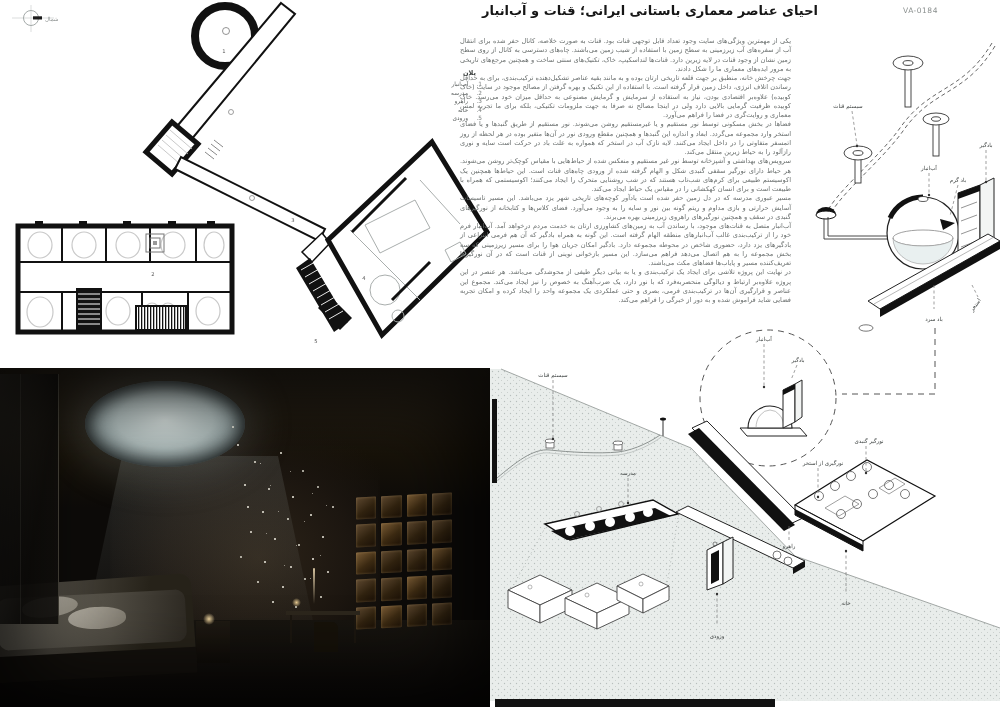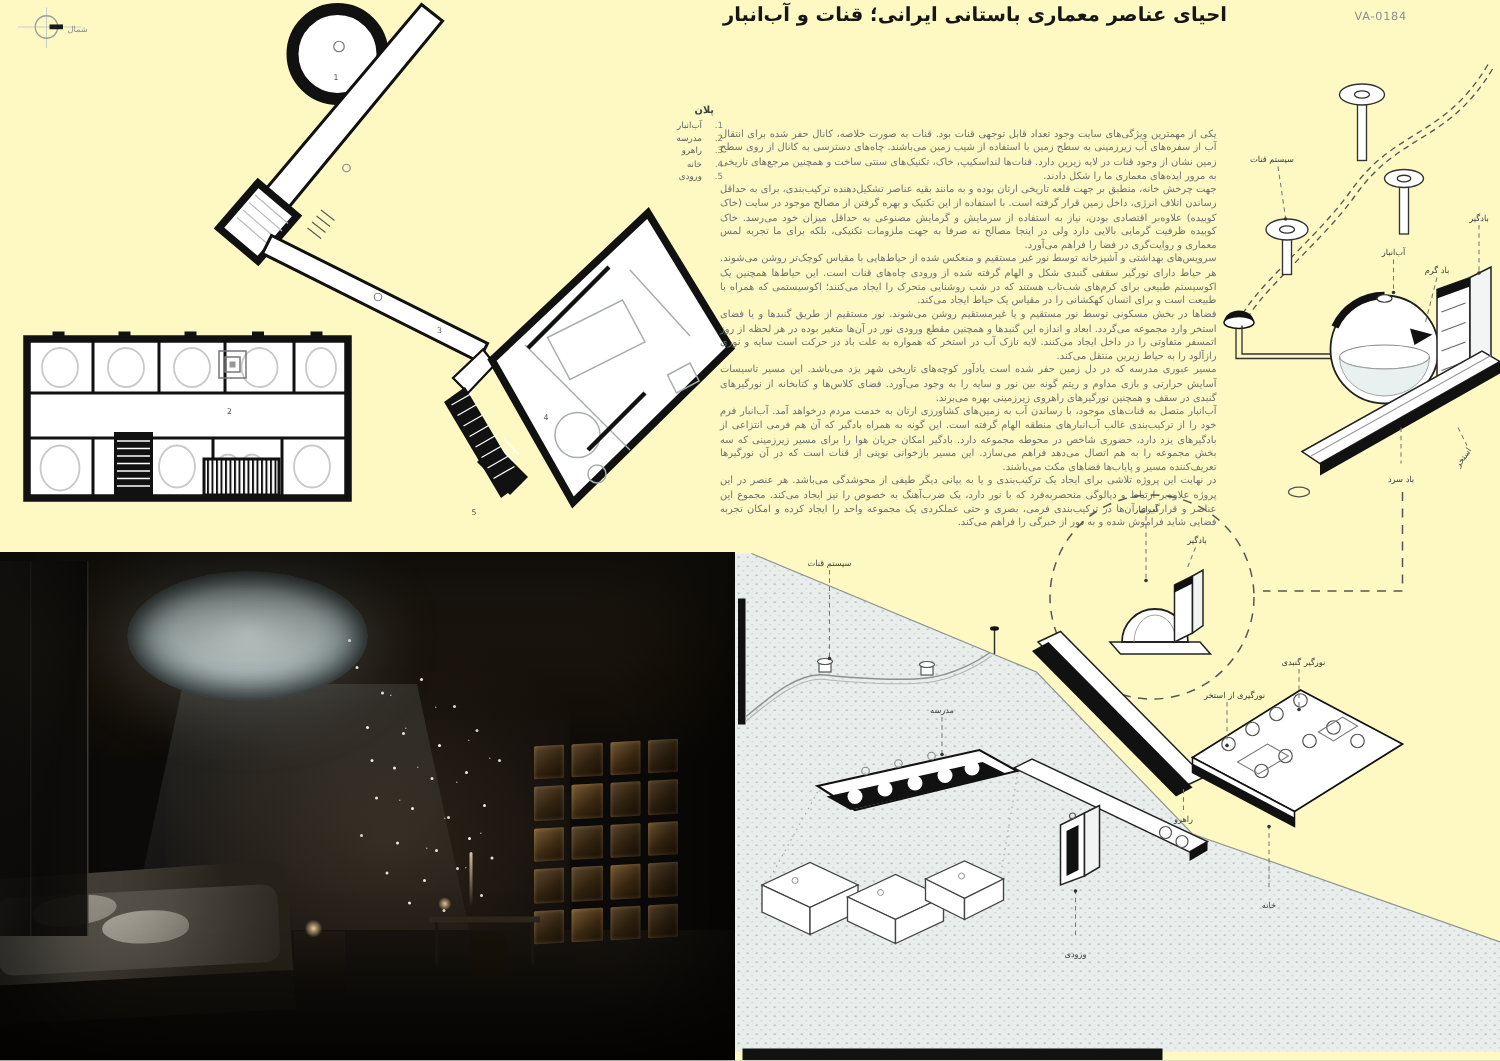--- a/index.html
+++ b/index.html
@@ -1,29 +1,29 @@
 <!DOCTYPE html>
 <html lang="fa"><head>
 <meta charset="utf-8">
 <style>
   html,body{margin:0;padding:0;background:#c9cdcc;}
-  .poster{position:relative;width:1000px;height:707px;background:#fef9c3;overflow:hidden;
+  .poster{position:relative;width:1000px;height:707px;background:#ffffff;overflow:hidden;
           font-family:"DejaVu Sans",sans-serif;margin:0 auto;}
   
   .title{position:absolute;top:3px;right:182px;direction:rtl;font-size:13px;font-weight:bold;color:#161616;}
   .code{position:absolute;left:903px;top:6px;font-size:7.5px;color:#8a8f8e;letter-spacing:.5px;}
   
   .legend{position:absolute;left:420px;top:53px;width:62px;direction:rtl;color:#5a5f5e;}
   .legend .t{font-size:6.5px;font-weight:bold;color:#3c403f;margin:16px 6px 3px 0;}
   .legend .row{display:flex;gap:5px;font-size:5.8px;line-height:8.6px;}
   .legend .num{direction:ltr;unicode-bidi:bidi-override;color:#7a7f7e;width:9px;text-align:right;}
   .legend .lbl{color:#5a5f5e;}
   
-  .article{position:absolute;left:480px;top:37px;width:331px;direction:rtl;text-align:justify;
-           font-size:6.6px;line-height:9.25px;color:#6b706f;margin-top:48px;}
+  .article{position:absolute;left:460px;top:37px;width:331px;direction:rtl;text-align:justify;
+           font-size:6.6px;line-height:9.25px;color:#6b706f;}
   .article p{margin:0;}
   
   svg text{font-family:"DejaVu Sans",sans-serif;}
   .dlabel{font-size:5.5px;fill:#3d4241;}
   .mark{font-size:5.2px;fill:#555;}
   
   .render{position:absolute;left:0;top:368px;width:490px;height:339px;background:#0d0b09;overflow:hidden;}
   .r-ceiling{position:absolute;left:0;top:0;width:100%;height:140px;
              background:linear-gradient(180deg,#272118 0%,#171209 62%,#0d0b09 100%);}
   .r-wall{position:absolute;left:110px;top:55px;width:270px;height:270px;
@@ -248,22 +248,22 @@
       </div>
     <div class="row">
         <span class="num">.5</span>
         <span class="lbl">ورودی</span>
       </div>
   </div>
 
   <div class="article">
     <p>یکی از مهمترین ویژگی‌های سایت وجود تعداد قابل توجهی قنات بود. قنات به صورت خلاصه، کانال حفر شده برای انتقال آب از سفره‌های آب زیرزمینی به سطح زمین با استفاده از شیب زمین می‌باشند. چاه‌های دسترسی به کانال از روی سطح زمین نشان از وجود قنات در لایه زیرین دارد. قنات‌ها لنداسکیپ، خاک، تکنیک‌های سنتی ساخت و همچنین مرجع‌های تاریخی به مرور ایده‌های معماری ما را شکل دادند.</p>
     <p>جهت چرخش خانه، منطبق بر جهت قلعه تاریخی ارتان بوده و به مانند بقیه عناصر تشکیل‌دهنده ترکیب‌بندی، برای به حداقل رساندن اتلاف انرژی، داخل زمین قرار گرفته است. با استفاده از این تکنیک و بهره گرفتن از مصالح موجود در سایت (خاک کوبیده) علاوه‌بر اقتصادی بودن، نیاز به استفاده از سرمایش و گرمایش مصنوعی به حداقل میزان خود می‌رسد. خاک کوبیده ظرفیت گرمایی بالایی دارد ولی در اینجا مصالح نه صرفا به جهت ملزومات تکنیکی، بلکه برای ما تجربه لمس معماری و روایت‌گری در فضا را فراهم می‌آورد.</p>
+    <p>فضاها در بخش مسکونی توسط نور مستقیم و یا غیرمستقیم روشن می‌شوند. نور مستقیم از طریق گنبدها و یا فضای استخر وارد مجموعه می‌گردد. ابعاد و اندازه این گنبدها و همچنین مقطع ورودی نور در آن‌ها متغیر بوده در هر لحظه از روز اتمسفر متفاوتی را در داخل ایجاد می‌کنند. لایه نازک آب در استخر که همواره به علت باد در حرکت است سایه و نوری رازآلود را به حیاط زیرین منتقل می‌کند.</p>
     <p>سرویس‌های بهداشتی و آشپزخانه توسط نور غیر مستقیم و منعکس شده از حیاط‌هایی با مقیاس کوچک‌تر روشن می‌شوند. هر حیاط دارای نورگیر سقفی گنبدی شکل و الهام گرفته شده از ورودی چاه‌های قنات است. این حیاط‌ها همچنین یک اکوسیستم طبیعی برای کرم‌های شب‌تاب هستند که در شب روشنایی متحرک را ایجاد می‌کنند؛ اکوسیستمی که همراه با طبیعت است و برای انسان کهکشانی را در مقیاس یک حیاط ایجاد می‌کند.</p>
-    <p>فضاها در بخش مسکونی توسط نور مستقیم و یا غیرمستقیم روشن می‌شوند. نور مستقیم از طریق گنبدها و یا فضای استخر وارد مجموعه می‌گردد. ابعاد و اندازه این گنبدها و همچنین مقطع ورودی نور در آن‌ها متغیر بوده در هر لحظه از روز اتمسفر متفاوتی را در داخل ایجاد می‌کنند. لایه نازک آب در استخر که همواره به علت باد در حرکت است سایه و نوری رازآلود را به حیاط زیرین منتقل می‌کند.</p>
     <p>مسیر عبوری مدرسه که در دل زمین حفر شده است یادآور کوچه‌های تاریخی شهر یزد می‌باشد. این مسیر تاسیسات آسایش حرارتی و بازی مداوم و ریتم گونه بین نور و سایه را به وجود می‌آورد. فضای کلاس‌ها و کتابخانه از نورگیرهای گنبدی در سقف و همچنین نورگیرهای راهروی زیرزمینی بهره می‌برند.</p>
     <p>آب‌انبار متصل به قنات‌های موجود، با رساندن آب به زمین‌های کشاورزی ارتان به خدمت مردم درخواهد آمد. آب‌انبار فرم خود را از ترکیب‌بندی غالب آب‌انبارهای منطقه الهام گرفته است. این گونه به همراه بادگیر که آن هم فرمی انتزاعی از بادگیرهای یزد دارد، حضوری شاخص در محوطه مجموعه دارد. بادگیر امکان جریان هوا را برای مسیر زیرزمینی که سه بخش مجموعه را به هم اتصال می‌دهد فراهم می‌سازد. این مسیر بازخوانی نوینی از قنات است که در آن نورگیرها تعریف‌کننده مسیر و پایاب‌ها فضاهای مکث می‌باشند.</p>
     <p>در نهایت این پروژه تلاشی برای ایجاد یک ترکیب‌بندی و یا به بیانی دیگر طیفی از محوشدگی می‌باشد. هر عنصر در این پروژه علاوه‌بر ارتباط و دیالوگی منحصربه‌فرد که با نور دارد، یک ضرب‌آهنگ به خصوص را نیز ایجاد می‌کند. مجموع این عناصر و قرارگیری آن‌ها در ترکیب‌بندی فرمی، بصری و حتی عملکردی یک مجموعه واحد را ایجاد کرده و امکان تجربه فضایی شاید فراموش شده و به دور از خبرگی را فراهم می‌کند.</p>
   </div>
 
   <svg style="position:absolute;left:812px;top:33px;" width="188" height="307" viewBox="0 0 188 307">
     <g fill="none" stroke="#555" stroke-width="0.9" stroke-dasharray="4,3">
       <path d="M180,10 C150,60 118,52 88,95 C66,126 20,162 14,182"></path>
       <path d="M183,13 C153,63 121,55 91,98 C69,129 23,165 17,185"></path>
     </g>

